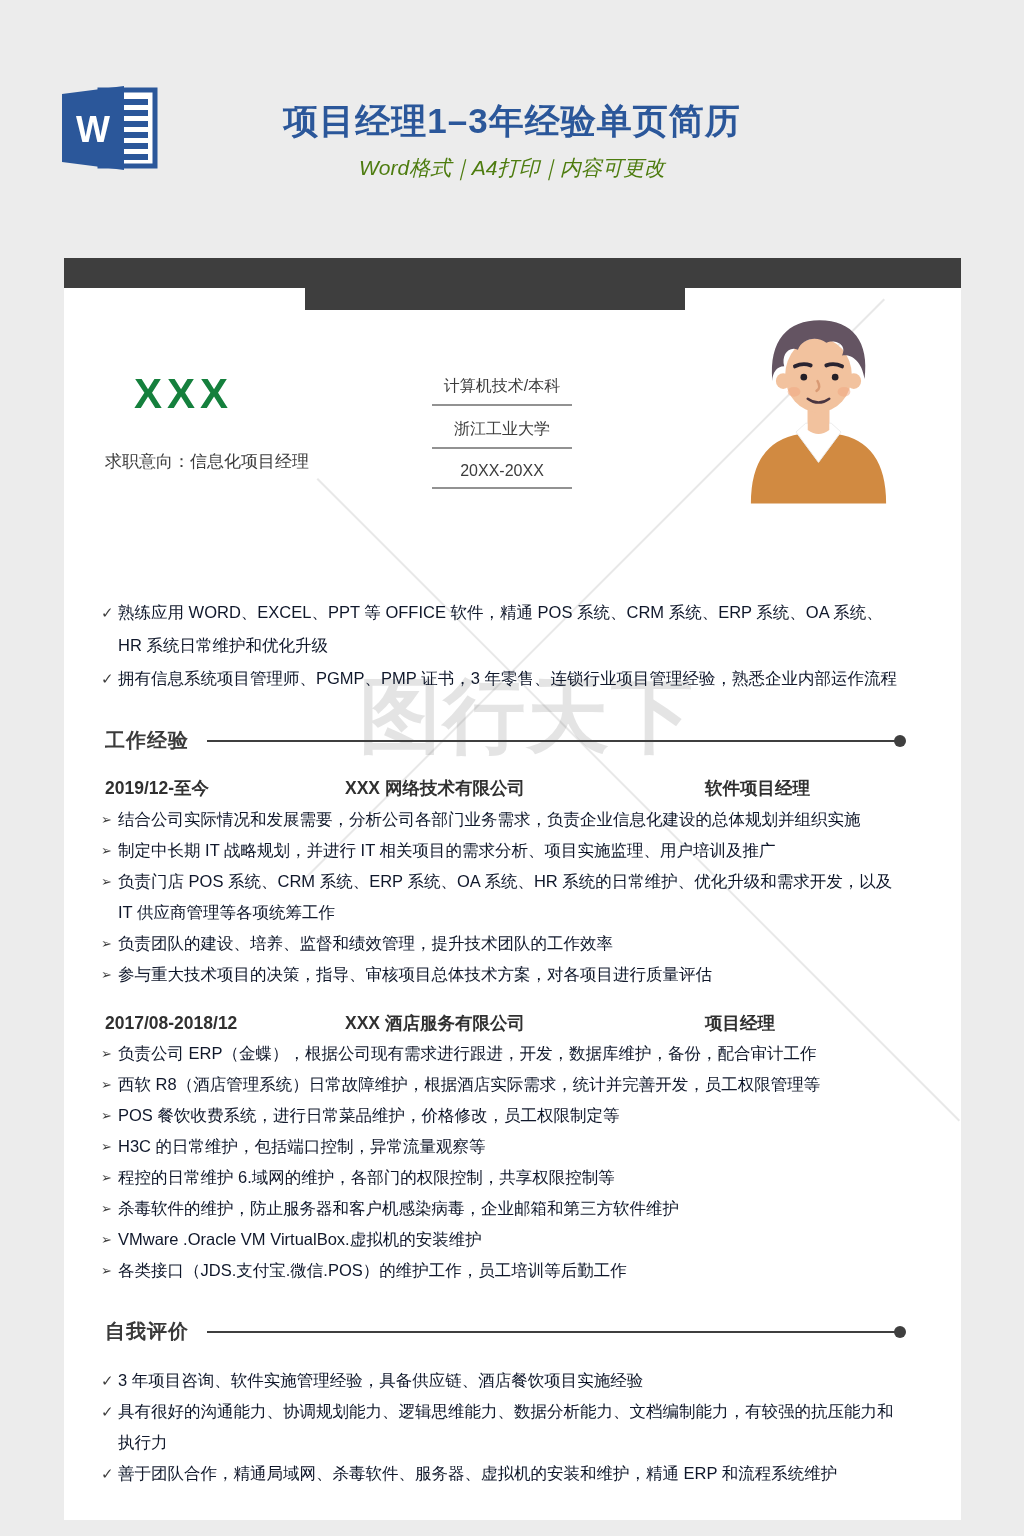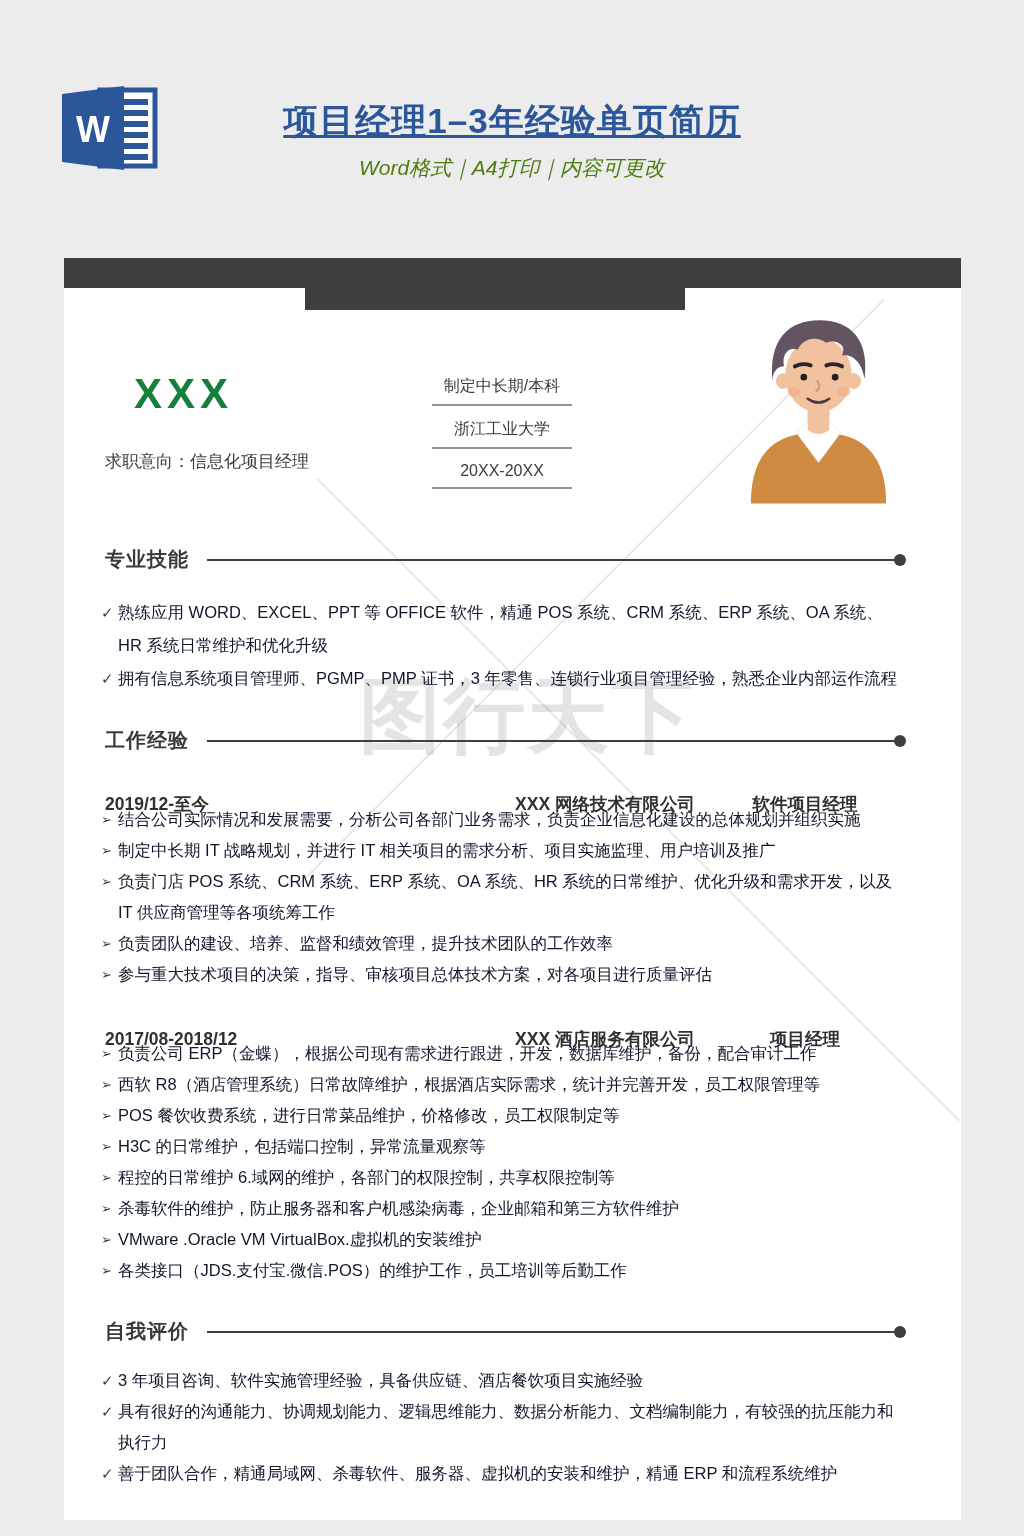--- a/index.html
+++ b/index.html
@@ -4,21 +4,21 @@
 <style>
   * { margin:0; padding:0; box-sizing:border-box; }
   html,body { background:#ececec; }
   .stage{
     position:relative; width:1024px; height:1536px; overflow:hidden;
     background:#ececec; font-family:"Liberation Sans", sans-serif; color:#3c3c3c;
   }
   
   .banner-title{
     position:absolute; top:98px; left:0; width:100%; text-align:center;
-    font-size:35px; font-weight:bold; letter-spacing:1px; color:#2b579a;text-decoration:underline;
+    font-size:35px; font-weight:bold; letter-spacing:1px; color:#2b579a;
   }
   .banner-sub{
     position:absolute; top:154px; left:0; width:100%; text-align:center;
     font-size:21px; color:#4d7c0f;font-style:italic;
   }
   .word-icon{ position:absolute; left:62px; top:86px; }
   
   .paper{
     position:absolute; left:64px; top:258px; width:897px; height:1262px;
     background:#ffffff; overflow:hidden;
@@ -68,22 +68,22 @@
   .work-list li{ line-height:31px; font-size:16.5px; }
   .work-list .glyph{ font-size:13px; line-height:31px; }
   .eval-list{ top:1107px; } .eval-list li{ line-height:31px; font-size:16.5px; }
   .eval-list .glyph{ font-size:15px; line-height:31px; }
   
   .job-header{
     position:absolute; left:41px; right:56px; display:flex; align-items:baseline; z-index:3;
     font-size:17.5px; font-weight:bold; color:#303030;gap:10px;
   }
   .job-header .period{ width:230px; }
-  .job-header .company{ flex:1; text-align:right;margin-top:16px; }
-  .job-header .role{ width:200px; text-align:center; }
+  .job-header .company{ flex:1; text-align:left; }
+  .job-header .role{ width:200px; text-align:left; }
   .job-header.j1{ top:518px; } .job-header.j2{ top:753px; }
 </style>
 </head>
 <body>
 
 <div class="stage">
 
   <div class="word-icon">
     <svg width="100" height="84" viewBox="0 0 100 84">
       <rect x="38" y="4" width="55" height="76" fill="#ffffff" stroke="#2b579a" stroke-width="5"></rect>
@@ -106,21 +106,21 @@
     <div class="band"></div>
     <div class="band-tab"></div>
     <div class="wm-line a"></div>
     <div class="wm-line b"></div>
     <div class="wm-text">图行天下</div>
 
     <div class="name">XXX</div>
     <div class="objective">求职意向：信息化项目经理</div>
 
     <div class="edu">
-      <div class="edu-row">制定中长期/本科</div>
+      <div class="edu-row">计算机技术/本科</div>
       <div class="edu-row">浙江工业大学</div>
       <div class="edu-row">20XX-20XX</div>
     </div>
 
     <div class="avatar">
       <svg width="147" height="192" viewBox="0 0 150 195">
         <path d="M64,92 h22 v34 q-11,9 -22,0 Z" fill="#f2c29e"></path>
         <path d="M6,195 Q6,132 56,124 L64,119 Q75,131 86,119 L94,124 Q144,132 144,195 Z" fill="#d18a41"></path>
         <polygon points="52,122 75,153 98,122 88,113 62,113" fill="#ffffff" stroke="#ececec" stroke-width="1"></polygon>
         <path d="M64,96 h22 v24 q-11,8 -22,0 Z" fill="#f2c29e"></path>
@@ -135,24 +135,20 @@
         <path d="M83,54 q8,-3 16,1" stroke="#2a2430" stroke-width="4" fill="none" stroke-linecap="round"></path>
         <circle cx="60" cy="66" r="3.4" fill="#241f26"></circle>
         <circle cx="92" cy="66" r="3.4" fill="#241f26"></circle>
         <ellipse cx="50" cy="81" rx="6.5" ry="5" fill="#f0a984" opacity="0.55"></ellipse>
         <ellipse cx="101" cy="81" rx="6.5" ry="5" fill="#f0a984" opacity="0.55"></ellipse>
         <path d="M74,70 q4,7 -1,10" stroke="#d99a74" stroke-width="2.5" fill="none" stroke-linecap="round"></path>
         <path d="M64,88 q11,8 22,0" stroke="#4a3540" stroke-width="2.5" fill="none" stroke-linecap="round"></path>
       </svg>
     </div>
 
-    <div class="sec skills">
-      <span class="sec-title">专业技能</span>
-      <span class="sec-line"></span>
-    </div>
     <ul class="list skills-list">
       <li>
         <span class="glyph">✓</span>
         <span class="t">熟练应用 WORD、EXCEL、PPT 等 OFFICE 软件，精通 POS 系统、CRM 系统、ERP 系统、OA 系统、HR 系统日常维护和优化升级</span>
       </li>
       <li>
         <span class="glyph">✓</span>
         <span class="t">拥有信息系统项目管理师、PGMP、PMP 证书，3 年零售、连锁行业项目管理经验，熟悉企业内部运作流程</span>
       </li>
     </ul>

